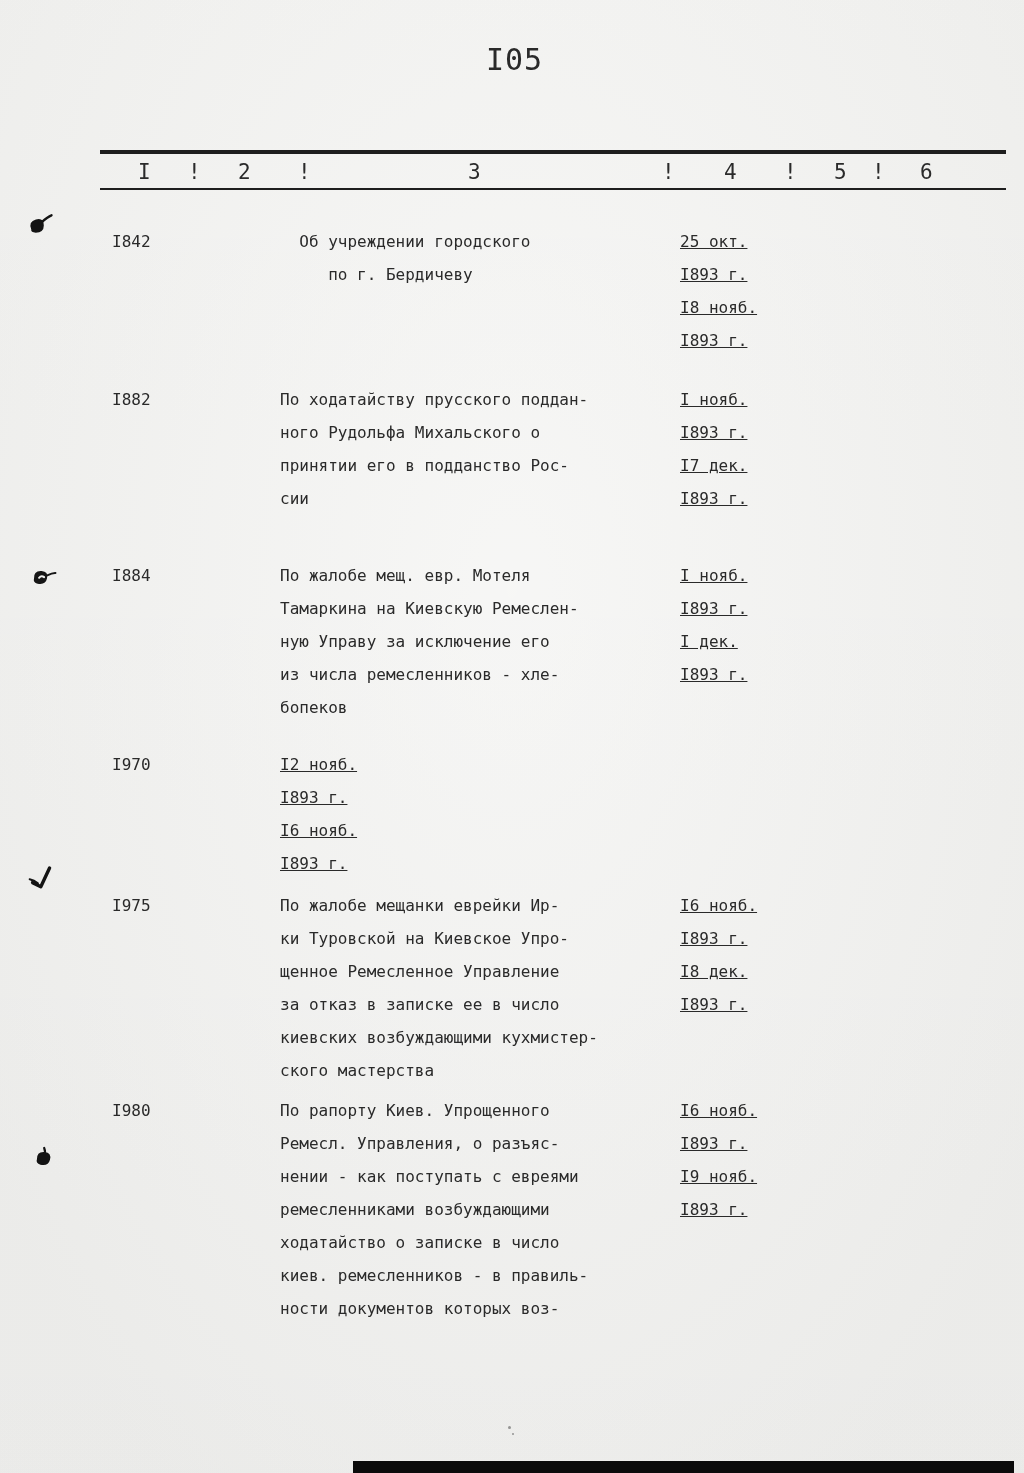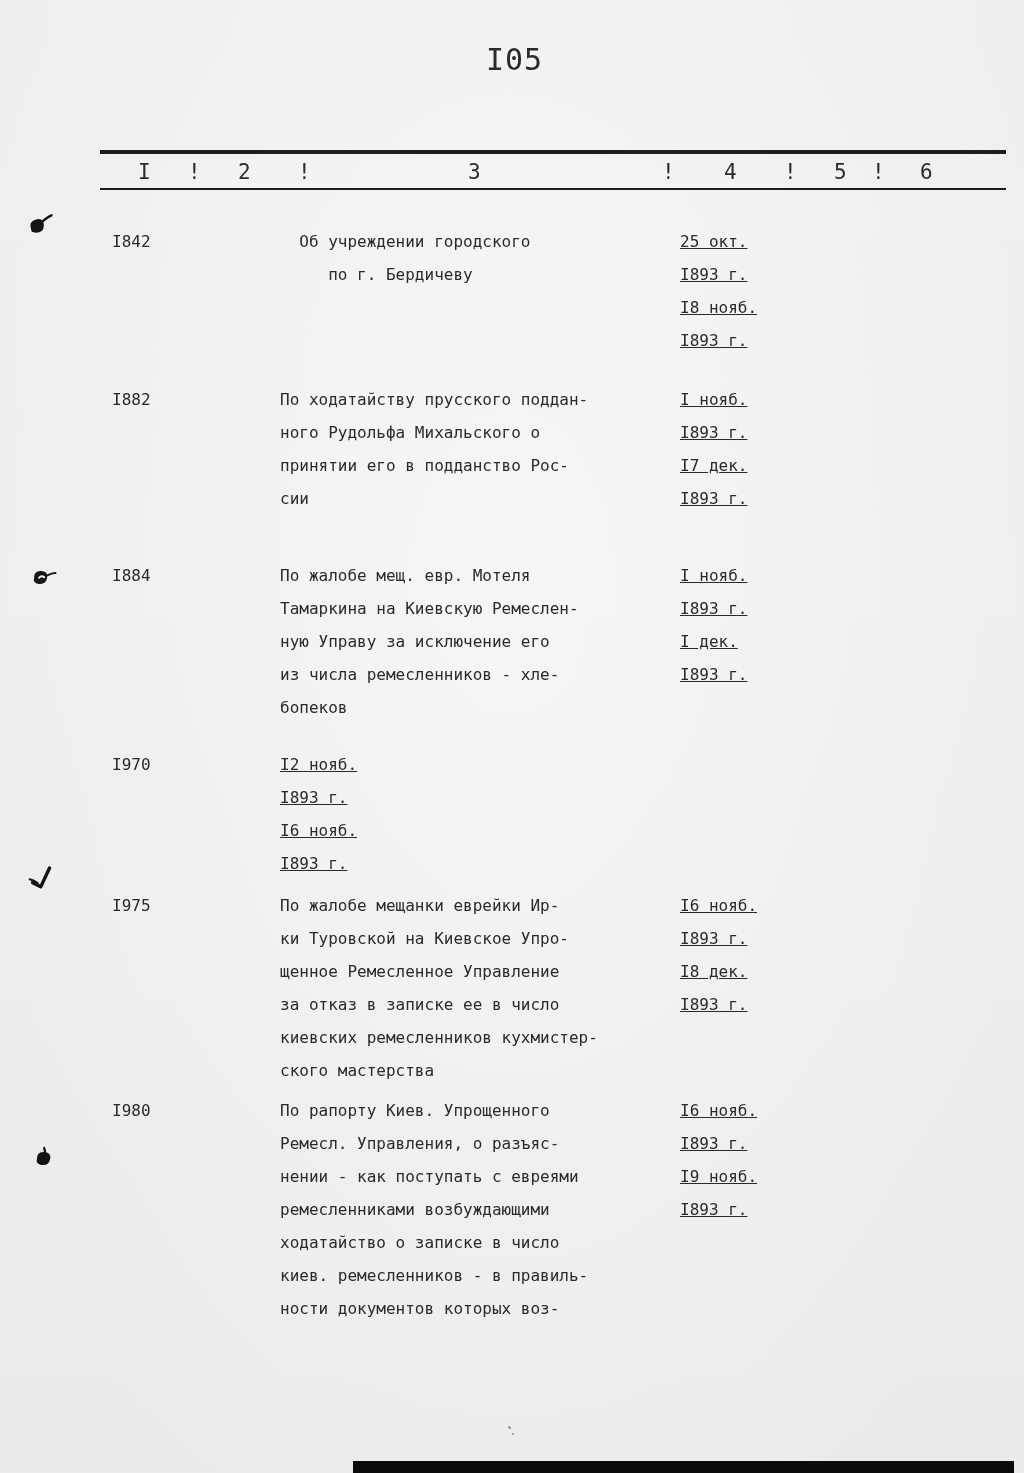--- a/index.html
+++ b/index.html
@@ -190,21 +190,21 @@
 I6 нояб.
 I893 г.</div>
     </div>
 
     <div class="entry mb-e">
       <div class="num">I975</div>
       <div class="desc">По жалобе мещанки еврейки Ир-
 ки Туровской на Киевское Упро-
 щенное Ремесленное Управление
 за отказ в записке ее в число
-киевских ремесленников кухмистер-
+киевских возбуждающими кухмистер-
 ского мастерства</div>
       <div class="dates">I6 нояб.
 I893 г.
 I8 дек.
 I893 г.</div>
     </div>
 
     <div class="entry">
       <div class="num">I980</div>
       <div class="desc">По рапорту Киев. Упрощенного

